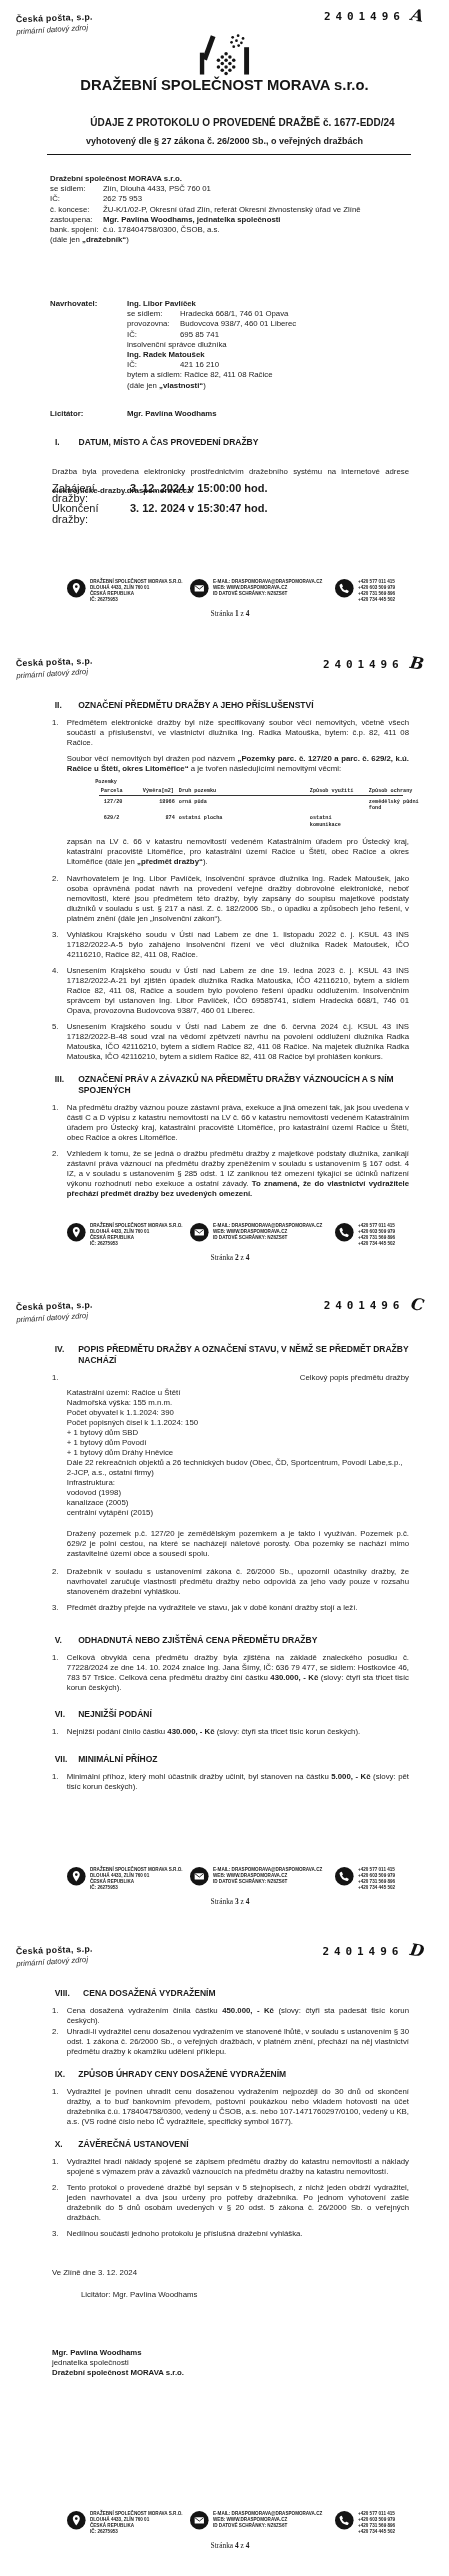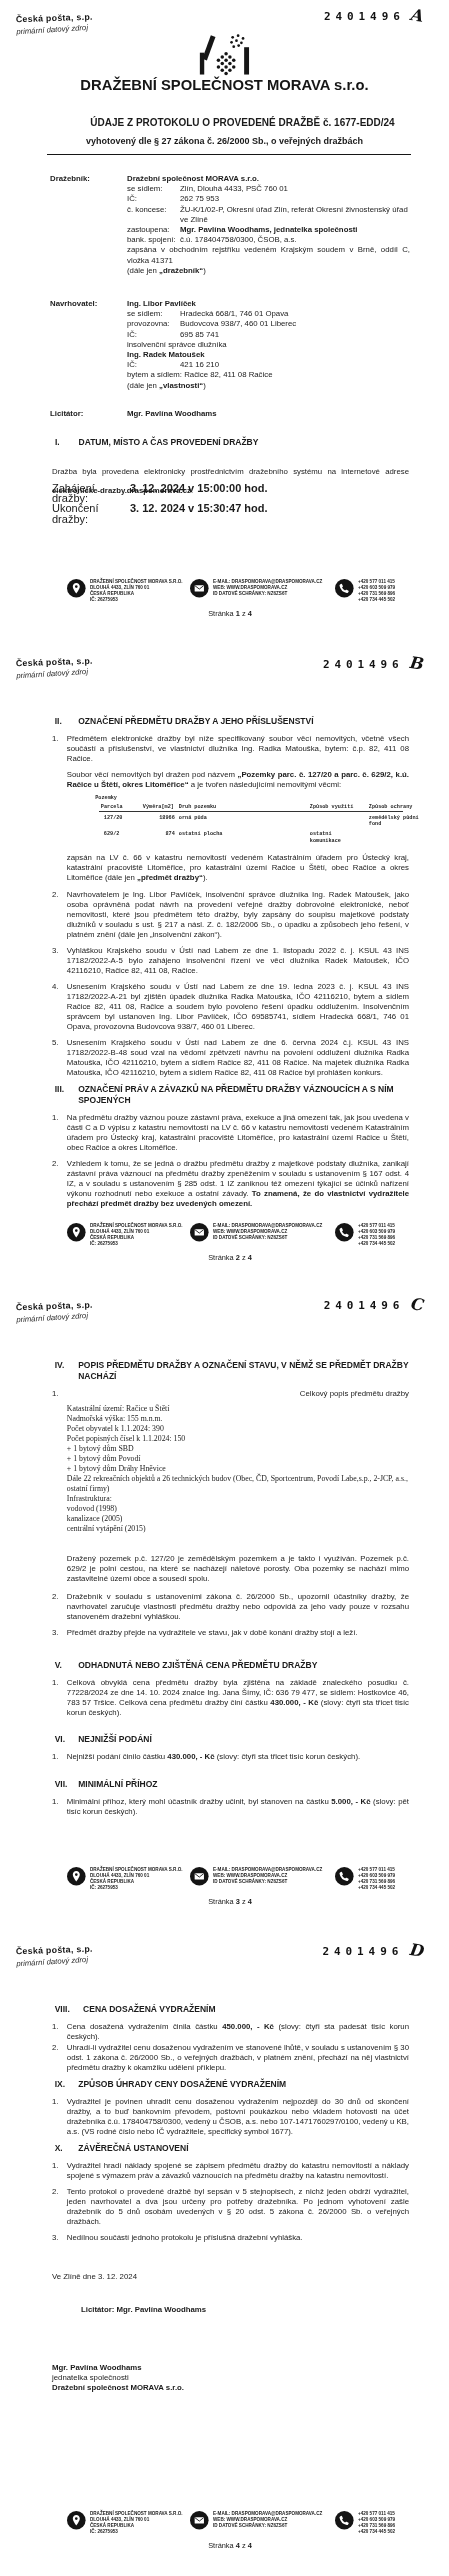--- a/index.html
+++ b/index.html
@@ -36,51 +36,51 @@
   .sec1-head{position:absolute;left:55px;right:39px;top:437px;}
   .sechead{display:flex;font-weight:bold;font-size:8.5px;line-height:11px;}
   .sechead .n{width:23.5px;flex:none;}
   .sechead .t{flex:1;}
   .intro-para{position:absolute;left:52px;right:40px;top:462px;font-size:7.8px;line-height:19px;text-align:justify;}
   .schedule{position:absolute;left:52px;right:40px;top:483px;font-size:11px;line-height:10.2px;}
   .schedule .k{width:78px;flex:none;}
   .schedule .v{font-weight:bold;}
   .schedule .row{display:flex;}
 
-  .content{position:absolute;left:52px;right:40px;top:72px;font-size:7.8px;line-height:10px;}
+  .content{position:absolute;left:52px;right:40px;top:56px;font-size:7.8px;line-height:10px;}
   .content .sechead{margin-bottom:7.1px;margin-left:2.7px;}
-  .mt1{} .mt2{margin-top:22px;} .mt3{margin-top:16.4px;}
+  .mt1{margin-top:12px;} .mt2{margin-top:22px;} .mt3{margin-top:16.4px;}
   .item{display:flex;margin-bottom:6px;}
   .item .num{width:14.8px;flex:none;}
   .item .body{flex:1;text-align:justify;}
   .subpara{margin-left:14.8px;margin-bottom:4.9px;text-align:justify;}
-  .infoblock{margin-left:14.8px;margin-bottom:20px;font-family:Liberation Serif, serif;}
+  .infoblock{margin-left:14.8px;margin-bottom:11px;}
 
   
   .land-table{position:relative;height:53px;margin-left:14.8px;margin-bottom:4.9px;
     font-family:"Liberation Mono","DejaVu Sans Mono",monospace;font-size:5.2px;font-weight:bold;color:#252525;line-height:6.6px;}
   .land-table span{position:absolute;white-space:pre;}
   .land-table .wrap{white-space:normal;}
   .lt-rule{position:absolute;left:32px;width:304px;top:16px;border-top:0.8px solid #333;}
 
   
   .closing{margin-top:28.4px;}
-  .licline{font-weight:bold;margin-top:23px;padding-left:29px;}
+  .licline{font-weight:normal;margin-top:12px;padding-left:29px;}
   .signature{margin-top:48px;}
   .signature .sig-name{font-weight:bold;}
   .signature .sig-company{font-weight:bold;}
 
   
   .page-footer{position:absolute;left:0;right:0;top:579px;}
   .foot-cols{position:relative;height:25px;}
   .fblock{position:absolute;display:flex;gap:4.4px;align-items:flex-start;}
   .fb1{left:67px;} .fb2{left:190px;} .fb3{left:335px;}
   .ficon{flex:none;}
   .ftext{font-size:4.6px;font-weight:bold;line-height:5.9px;color:#1d1d1d;white-space:nowrap;}
-  .page-label{position:absolute;left:52px;right:41px;top:29.5px;text-align:center;font-size:7.4px;}
+  .page-label{position:absolute;left:52px;right:41px;top:29.5px;text-align:center;font-size:7.4px;font-family:Liberation Serif, serif;}
   .page-label b{font-weight:bold;}
 </style>
 </head>
 <body>
 
 <div class="doc">
 
   <section class="page">
     <div class="postal-stamp">
       <div class="postal-l1">Česká pošta, s.p.</div>
@@ -121,21 +121,20 @@
             <circle cx="85" cy="23" r="2.5"></circle>
         </g>
       </svg>
     </div>
     <div class="company-name">DRAŽEBNÍ SPOLEČNOST MORAVA s.r.o.</div>
     <div class="doc-title">ÚDAJE Z PROTOKOLU O PROVEDENÉ DRAŽBĚ č. 1677-EDD/24</div>
     <div class="doc-subtitle">vyhotovený dle § 27 zákona č. 26/2000 Sb., o veřejných dražbách</div>
     <div class="title-rule"></div>
 
     <div class="party" style="top:174px">
-      <div class="party-label">Dražebník:</div>
       <div class="party-body">
         <div class="pname">Dražební společnost MORAVA s.r.o.</div>
         <div class="kv">
           <span class="k">se sídlem:</span>
           <span class="v">Zlín, Dlouhá 4433, PSČ 760 01</span>
         </div>
         <div class="kv">
           <span class="k">IČ:</span>
           <span class="v">262 75 953</span>
         </div>
@@ -144,21 +143,20 @@
           <span class="v">ŽU-K/1/02-P, Okresní úřad Zlín, referát Okresní živnostenský úřad ve Zlíně</span>
         </div>
         <div class="kv">
           <span class="k">zastoupena:</span>
           <span class="v pname">Mgr. Pavlína Woodhams, jednatelka společnosti</span>
         </div>
         <div class="kv">
           <span class="k">bank. spojení:</span>
           <span class="v">č.ú. 178404758/0300, ČSOB, a.s.</span>
         </div>
-        <div class="jnote">zapsána v obchodním rejstříku vedeném Krajským soudem v Brně, oddíl C, vložka 41371</div>
         <div><span>(dále jen </span><b>„dražebník“</b><span>)</span></div>
       </div>
     </div>
 
     <div class="party" style="top:299px">
       <div class="party-label">Navrhovatel:</div>
       <div class="party-body">
         <div class="pname">Ing. Libor Pavlíček</div>
         <div class="kv">
           <span class="k">se sídlem:</span>

